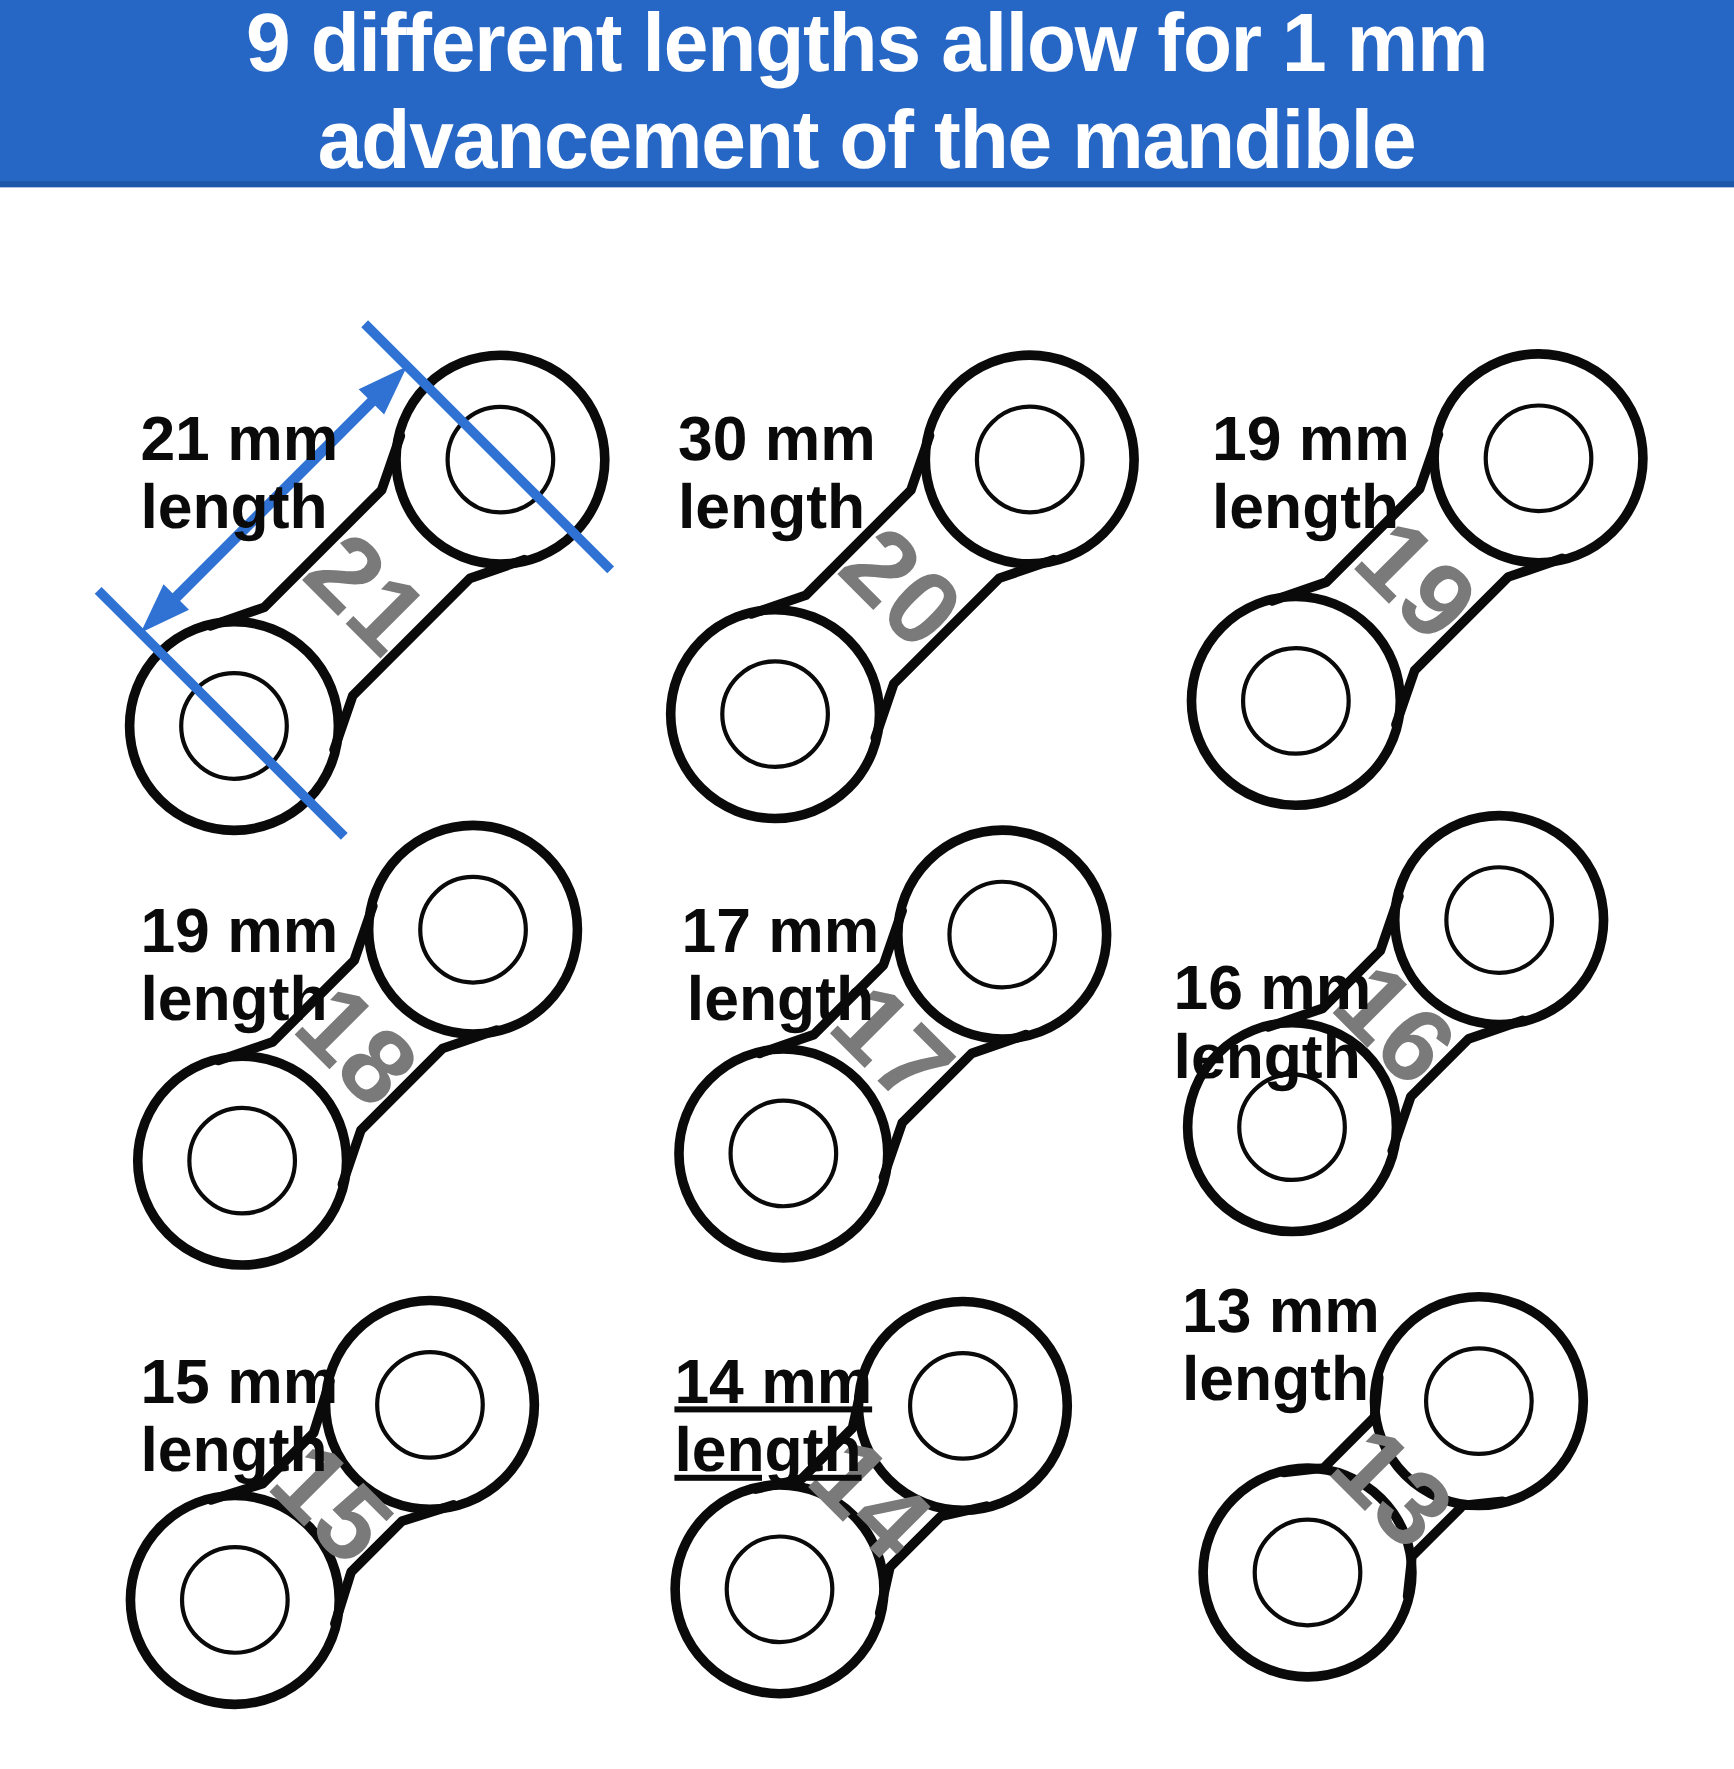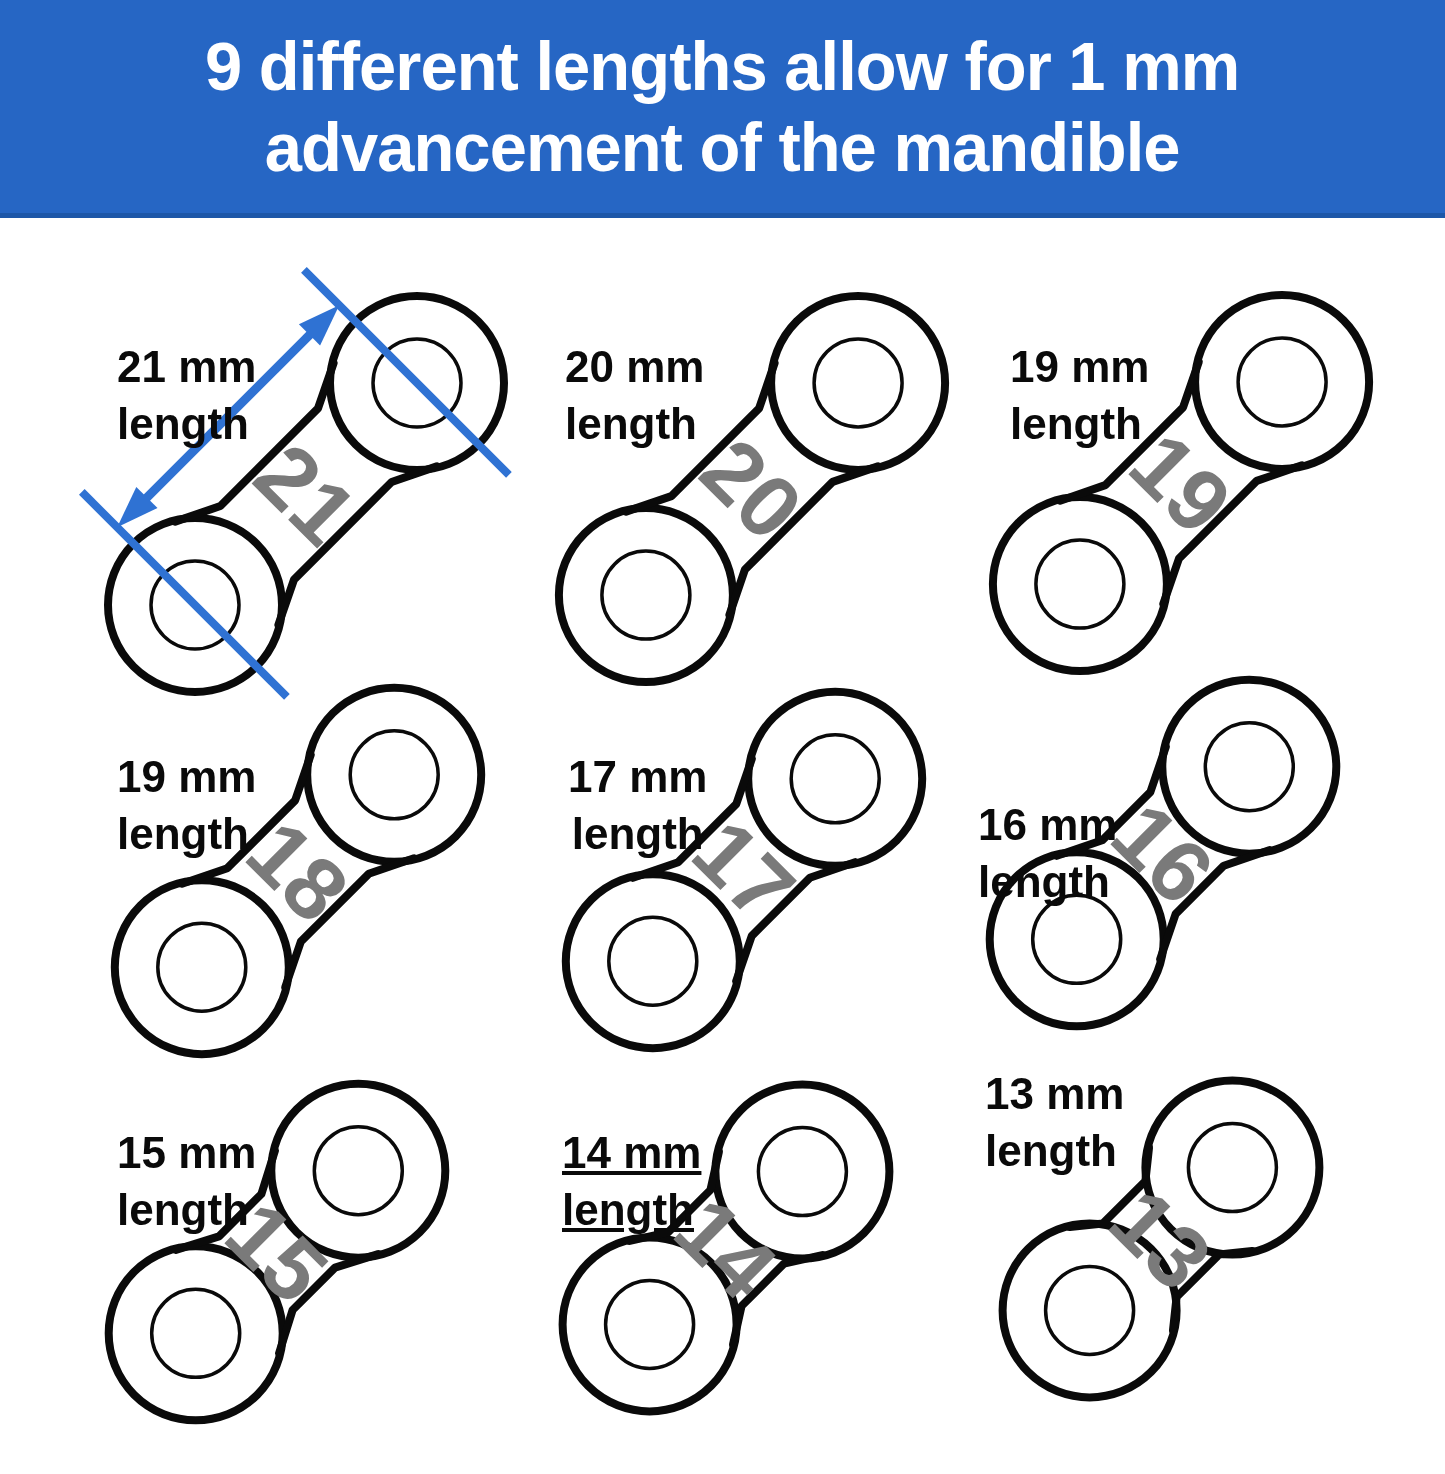--- a/index.html
+++ b/index.html
@@ -11,40 +11,40 @@
     --arrow-blue:#2f72d3;
     --bg:#ffffff;
   }
   html,body{margin:0;padding:0;}
   body{
     width:1445px;height:1474px;position:relative;overflow:hidden;
     background:var(--bg);
     font-family:"Liberation Sans","DejaVu Sans",sans-serif;
   }
   .banner{
-    position:absolute;left:0;top:0;width:1445px;height:218px;
+    position:absolute;left:0;top:0;width:1445px;height:156px;
     background:var(--header-bg);
     border-bottom:5px solid var(--header-border);
     box-sizing:border-box;
     display:flex;align-items:center;justify-content:center;
   }
   .banner h1{
     margin:0;padding:0;
     color:var(--header-text);
     font-size:69px;line-height:81px;font-weight:bold;
     letter-spacing:-1px;text-align:center;
     transform:scaleX(0.97);
   }
   .banner h1 span{display:block;}
   .figure{position:absolute;left:0;top:0;width:1445px;height:1474px;}
   #fig{position:absolute;left:0;top:0;}
   .fig-label{
     position:absolute;
     color:var(--outline);
-    font-size:44px;font-weight:bold;line-height:57px;
+    font-size:52px;font-weight:bold;line-height:57px;
     white-space:nowrap;
   }
   .fig-label span{display:block;}
 </style>
 </head>
 <body>
 
 <div class="page">
 
   <header class="banner">
@@ -144,21 +144,21 @@
           <circle cx="1232.4" cy="1167.6" r="44" fill="none" stroke="#0a0a0a" stroke-width="3.5"></circle>
           <text x="1161" y="1239" dy="0.35em" text-anchor="middle" transform="rotate(45 1161 1239)" fill="#7a7a7a" font-size="88" font-weight="bold" font-family="&quot;Liberation Sans&quot;,&quot;DejaVu Sans&quot;,sans-serif">13</text>
         </g>
       </svg>
     <div id="labels">
         <div class="fig-label" style="left: 117px; top: 338px;">
     <span>21 mm</span>
     <span>length</span>
   </div>
         <div class="fig-label" style="left: 565px; top: 338px;">
-    <span>20 mm</span>
+    <span>30 mm</span>
     <span>length</span>
   </div>
         <div class="fig-label" style="left: 1010px; top: 338px;">
     <span>19 mm</span>
     <span>length</span>
   </div>
         <div class="fig-label" style="left: 117px; top: 748px;">
     <span>19 mm</span>
     <span>length</span>
   </div>

